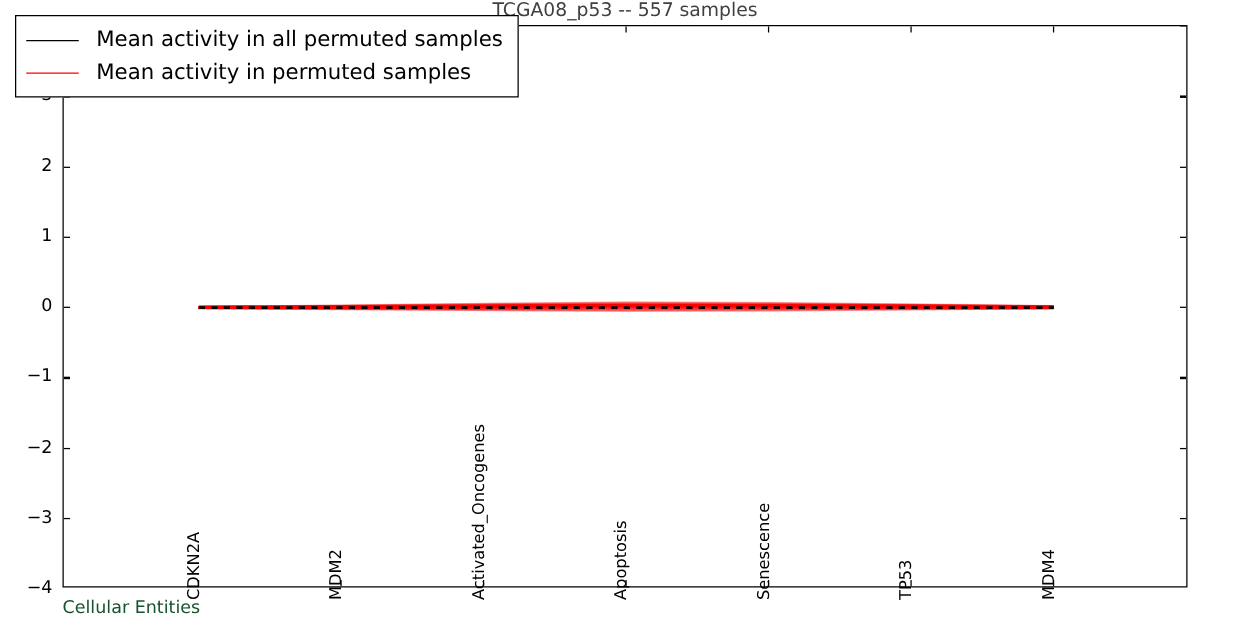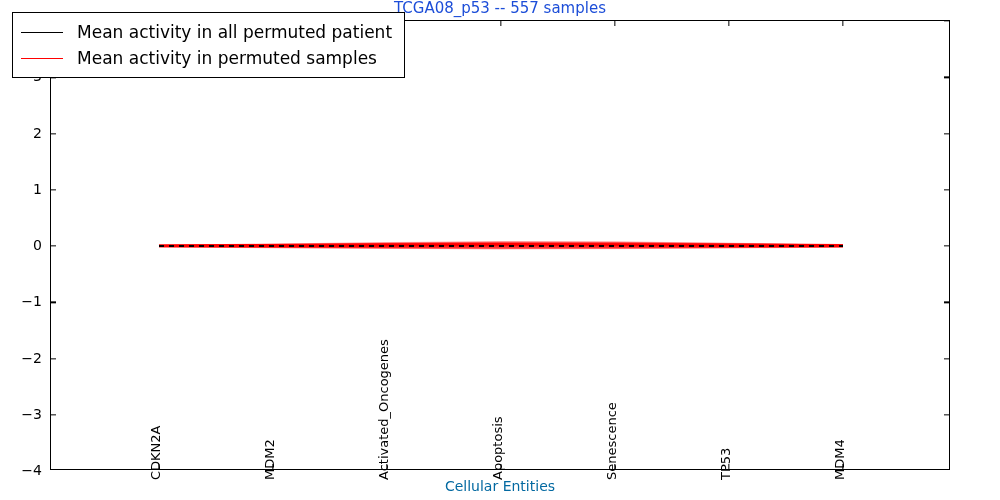--- a/index.html
+++ b/index.html
@@ -3,21 +3,21 @@
 <meta charset="utf-8">
 <style>
   html,body{margin:0;padding:0;background:#ffffff;}
   body{width:1000px;height:500px;overflow:hidden;
        font-family:"DejaVu Sans","Liberation Sans",sans-serif;color:#000;}
   #figure{position:relative;width:1000px;height:500px;}
 
   
   #chart-title{
     position:absolute;left:0;top:-1px;width:1000px;text-align:center;
-    font-size:15px;color:#1d4ed8;letter-spacing:0px;white-space:nowrap;
+    font-size:15px;color:#404040;letter-spacing:0px;white-space:nowrap;
   }
 
   
   #plot-frame{
     position:absolute;left:50px;top:20px;width:900px;height:450px;
     border:1.3px solid #000;box-sizing:border-box;background:#fff;
   }
   #plot-inner{position:absolute;left:0;top:0;width:100%;height:100%;overflow:hidden;}
 
   
@@ -31,22 +31,22 @@
   
   .xtick-mark{position:absolute;bottom:0px;width:1.3px;height:5px;background:#000;
               transform:translateX(-50%);}
   .xtick-mark-t{position:absolute;top:0px;width:1.3px;height:5px;background:#000;
               transform:translateX(-50%);}
   .xtick-label{
     position:absolute;bottom:4px;font-size:13px;white-space:nowrap;color:#000;
     transform-origin:left bottom;transform:rotate(-90deg);
   }
   #xlabel{
-    position:absolute;left:50px;top:478px;width:900px;text-align:center;
-    font-size:14px;color:#0369a1;
+    position:absolute;left:50px;top:478px;width:900px;
+    font-size:14px;color:#14532d;
   }
 
   
   #legend{
     position:absolute;left:12px;top:12px;
     border:1.3px solid #000;background:#fff;
     padding:6px 12px 6px 8px;box-sizing:border-box;
   }
   .legend-row{display:flex;align-items:center;height:26px;}
   .legend-swatch{width:42px;height:0;border-top:1.6px solid #000;margin-right:14px;
@@ -171,21 +171,21 @@
       <div class="xtick-label" style="position: absolute; left: 391px; top: 465px; transform-origin: left bottom; transform: rotate(-90deg); bottom: auto;">Activated_Oncogenes</div>
       <div class="xtick-label" style="position: absolute; left: 505px; top: 465px; transform-origin: left bottom; transform: rotate(-90deg); bottom: auto;">Apoptosis</div>
       <div class="xtick-label" style="position: absolute; left: 619px; top: 465px; transform-origin: left bottom; transform: rotate(-90deg); bottom: auto;">Senescence</div>
       <div class="xtick-label" style="position: absolute; left: 733px; top: 465px; transform-origin: left bottom; transform: rotate(-90deg); bottom: auto;">TP53</div>
       <div class="xtick-label" style="position: absolute; left: 847px; top: 465px; transform-origin: left bottom; transform: rotate(-90deg); bottom: auto;">MDM4</div>
     </div>
 
   <div id="legend">
     <div class="legend-row">
       <span class="legend-swatch"></span>
-      <span class="legend-text">Mean activity in all permuted patient</span>
+      <span class="legend-text">Mean activity in all permuted samples</span>
     </div>
     <div class="legend-row">
       <span class="legend-swatch red"></span>
       <span class="legend-text">Mean activity in permuted samples</span>
     </div>
   </div>
 
 </div>
 
 </body></html>

